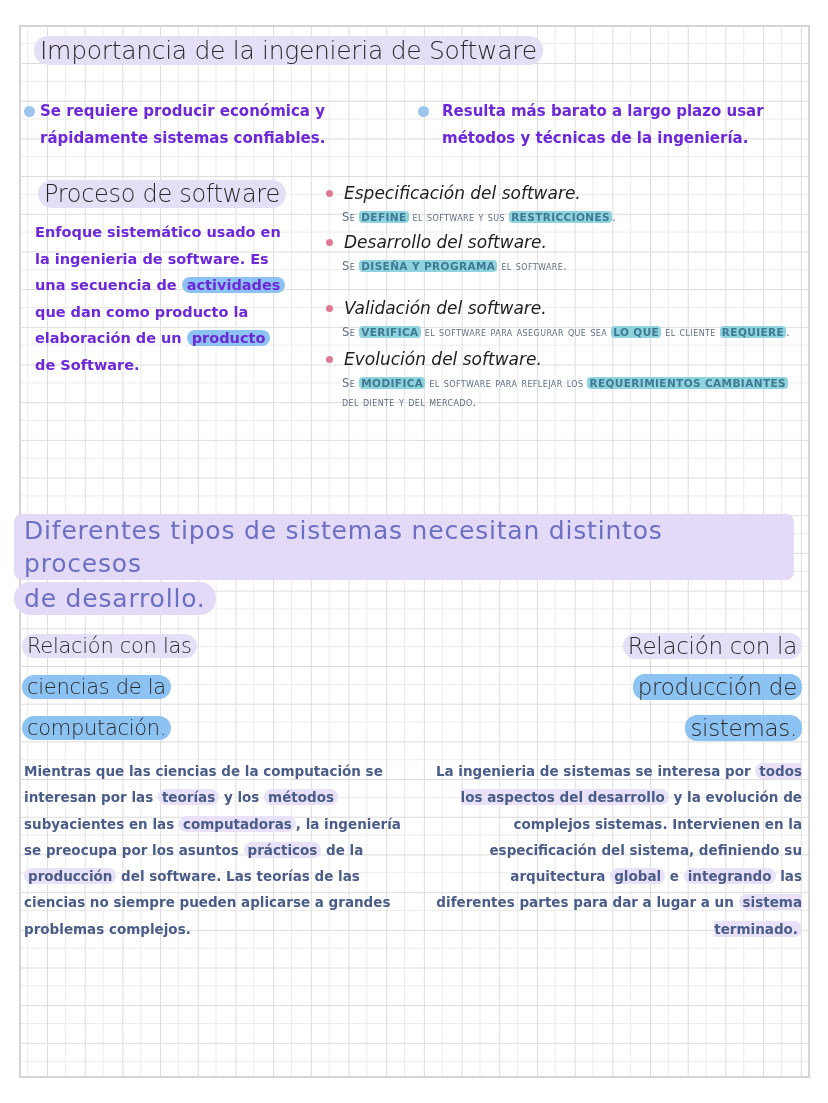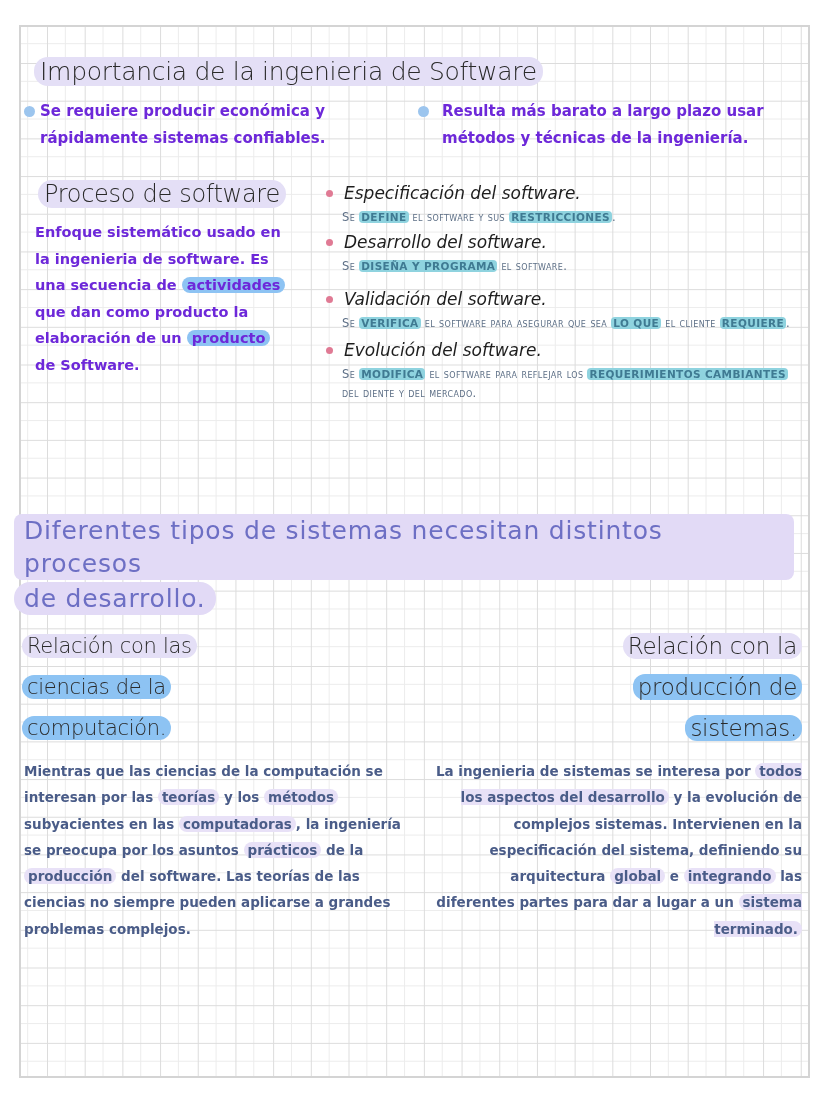--- a/index.html
+++ b/index.html
@@ -20,21 +20,21 @@
   .abs { position: absolute; }
   .hand { font-family: "DejaVu Sans", sans-serif; font-weight: 300; color: #2a2a2a; letter-spacing: -0.3px; }
   .bold { font-family: "DejaVu Sans", sans-serif; font-weight: bold; color: #6d28d9; }
   .hl-lav { background: #e4dff6; border-radius: 14px; padding: 0 6px; }
   .hl-blue { background: #8dc3f3; border-radius: 12px; padding: 0 5px; }
   .hl-soft { background: #e8e1f7; border-radius: 10px; padding: 0 4px; }
   .hl-teal { background: #8fd3df; border-radius: 4px; padding: 0 2px; color: #3f7a92; font-weight: bold; }
   .dot-blue { display: inline-block; width: 11px; height: 11px; border-radius: 50%; background: #9cc5ee; }
   .dot-pink { display: inline-block; width: 7px; height: 7px; border-radius: 50%; background: #e07a94; }
 
-  .title { left: 26px; top: 36px; font-size: 25px; padding: 0 8px; margin-top: 21px; }
+  .title { left: 26px; top: 36px; font-size: 25px; padding: 0 8px; }
   .bullet1 { left: 24px; top: 98px; width: 330px; font-size: 15px; line-height: 27px; }
   .bullet2 { left: 418px; top: 98px; width: 380px; font-size: 15px; line-height: 27px; }
   .bullet1 .dot-blue, .bullet2 .dot-blue { position: absolute; left: 0; top: 8px; }
   .bullet1 .btxt { padding-left: 16px; display: block; }
   .bullet2 .btxt { padding-left: 24px; display: block; }
 
   .proc-title { left: 22px; top: 180px; font-size: 24px; padding: 0 16px; }
   .proc-body { left: 35px; top: 219px; width: 260px; font-size: 14.5px; line-height: 26.5px; }
 
   .steps { left: 322px; top: 178px; width: 470px; }
@@ -83,21 +83,21 @@
 
 <div class="abs steps" id="steps">
     <div class="step" style="margin-top: 0px;">
       <div class="step-head"><span class="dot-pink"></span><span>Especificación del software.</span></div>
       <div class="step-desc"><span>Se </span><span class="hl-teal" style="text-transform: uppercase;">define</span><span> el software y sus </span><span class="hl-teal" style="text-transform: uppercase;">restricciones</span><span>.</span></div>
     </div>
     <div class="step" style="">
       <div class="step-head"><span class="dot-pink"></span><span>Desarrollo del software.</span></div>
       <div class="step-desc"><span>Se </span><span class="hl-teal" style="text-transform: uppercase;">diseña y programa</span><span> el software.</span></div>
     </div>
-    <div class="step" style="margin-top: 8px;">
+    <div class="step" style="margin-top: 17px;">
       <div class="step-head"><span class="dot-pink"></span><span>Validación del software.</span></div>
       <div class="step-desc"><span>Se </span><span class="hl-teal" style="text-transform: uppercase;">verifica</span><span> el software para asegurar que sea </span><span class="hl-teal" style="text-transform: uppercase;">lo que</span><span> el cliente </span><span class="hl-teal" style="text-transform: uppercase;">requiere</span><span>.</span></div>
     </div>
     <div class="step" style="margin-top: 2px;">
       <div class="step-head"><span class="dot-pink"></span><span>Evolución del software.</span></div>
       <div class="step-desc"><span>Se </span><span class="hl-teal" style="text-transform: uppercase;">modifica</span><span> el software para reflejar los </span><span class="hl-teal" style="text-transform: uppercase;">requerimientos cambiantes</span><span> del diente y del mercado.</span></div>
     </div>
   </div>
 
 <div class="abs big">

